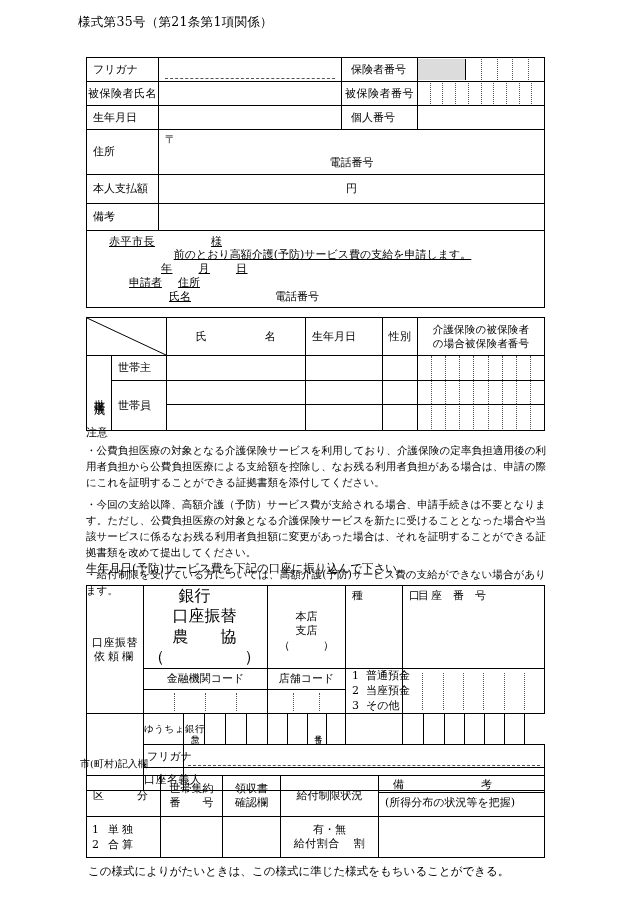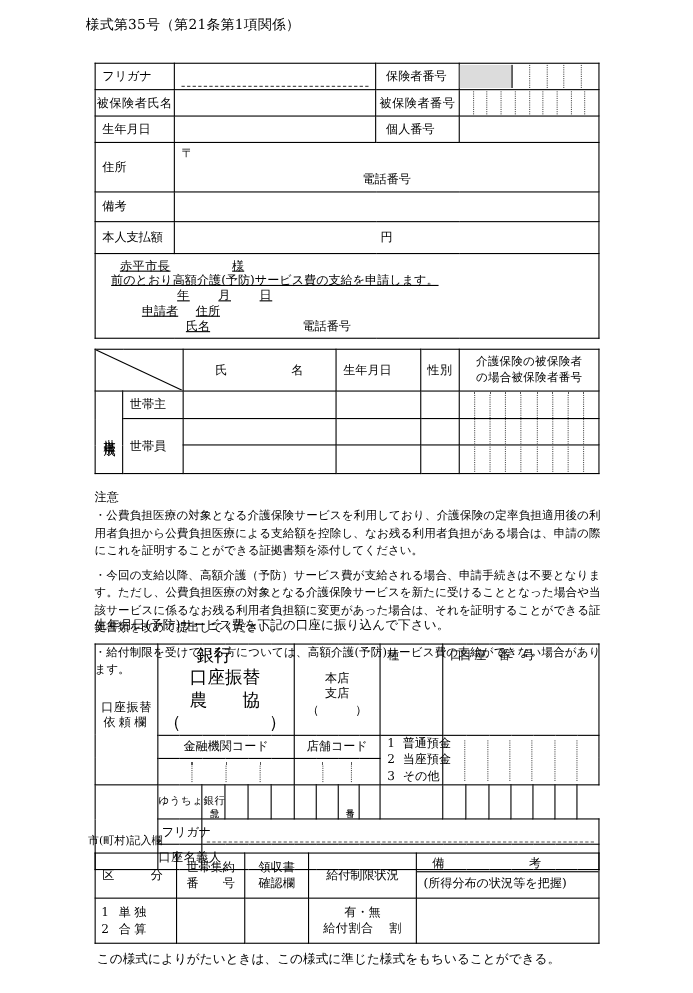--- a/index.html
+++ b/index.html
@@ -131,21 +131,21 @@
   }
   .decl-cell {
     height: 76px;
     position: relative;
     padding: 5px 0 0 0;
     text-decoration: underline;
   }
   .decl-l1 { padding-left: 22px; }
   .decl-l1 .mayor { letter-spacing: 0.5px; }
   .decl-l1 .sama { margin-left: 56px; }
-  .decl-l2 { padding-left: 14px; }
+  .decl-l2 { padding-left: 14px; text-align: center; }
   .decl-l3 { padding-left: 74px; letter-spacing: 0.5px; }
   .decl-l3 .g { margin-right: 26px; }
   .decl-l4 { padding-left: 42px; }
   .decl-l4 .who { margin-right: 16px; }
   .decl-l5 { padding-left: 82px; position: relative; }
   .decl-l5 .tel { position: absolute; left: 188px; }
 
   
   .tbl-household {
     position: absolute;
@@ -175,21 +175,21 @@
     letter-spacing: 1.5px;
     margin: 0 auto;
     line-height: 1;
     font-size: 11px;
   }
 
   
   .notes {
     position: absolute;
     left: 86px;
-    top: 444px;
+    top: 425px;
     width: 460px;
   }
   .notes-title { font-size: 11px; margin-bottom: 3px; }
   .note-item {
     font-size: 10.5px;
     line-height: 1.5;
     text-align: justify;
     margin-bottom: 7px;
     text-indent: 0;
   }
@@ -379,32 +379,32 @@
       <tr>
         <td style="height:44px">
           <div class="spread">住所</div>
         </td>
         <td colspan="3" class="addr-cell">
           <span class="addr-mark">〒</span>
           <span class="addr-tel">電話番号</span>
         </td>
       </tr>
       <tr>
+        <td style="height:28px">
+          <div class="spread">本人支払額</div>
+        </td>
+        <td colspan="3" style="text-align:center">
+          <span>円</span>
+        </td>
+      </tr>
+      <tr>
         <td style="height:26px">
           <div class="spread">備考</div>
         </td>
         <td colspan="3"></td>
-      </tr>
-      <tr>
-        <td style="height:28px">
-          <div class="spread">本人支払額</div>
-        </td>
-        <td colspan="3" style="text-align:center">
-          <span>円</span>
-        </td>
       </tr>
       <tr>
         <td colspan="4" class="decl-cell">
           <div class="decl-l1">
             <span class="mayor">赤平市長</span><span class="sama">様</span>
           </div>
           <div class="decl-l2">前のとおり高額介護(予防)サービス費の支給を申請します。</div>
           <div class="decl-l3">
             <span class="g">年</span><span class="g">月</span><span>日</span>
           </div>

